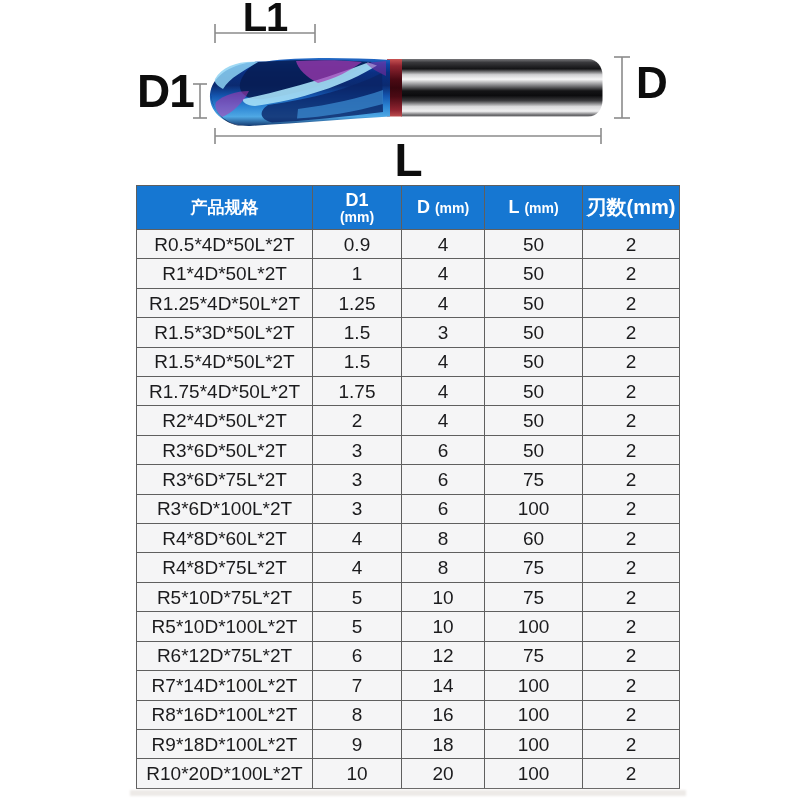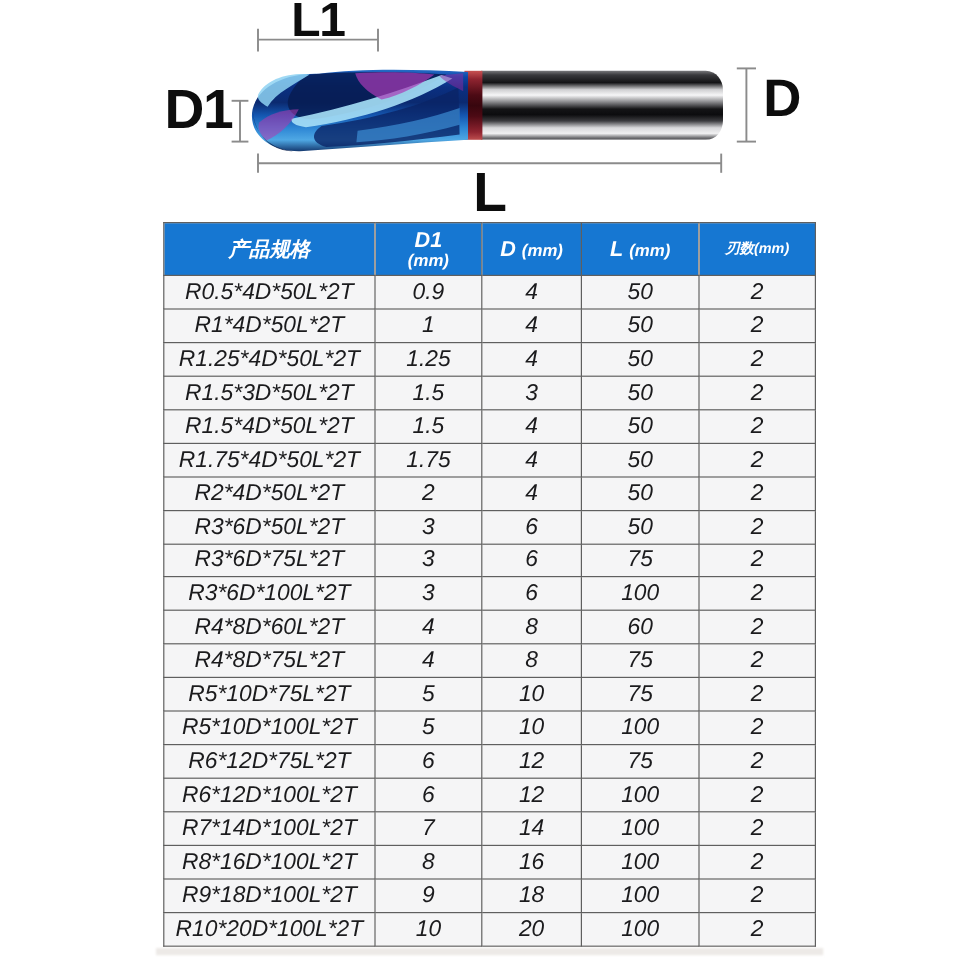--- a/index.html
+++ b/index.html
@@ -14,21 +14,21 @@
   .dim-label{
     position:absolute;color:#0d0d0d;font-weight:bold;line-height:1;
     letter-spacing:-1px;
   }
   .lbl-l1{left:215px;top:-3px;width:100px;text-align:center;font-size:40px;}
   .lbl-d1{left:137px;top:68px;font-size:46px;}
   .lbl-d{left:636px;top:61px;font-size:44px;}
   .lbl-l{left:215px;top:137px;width:386px;text-align:center;font-size:46px;}
   
   .spec-table-wrap{
-    position:absolute;left:136px;top:185px;width:543px;height:604px;font-style:italic;
+    position:absolute;left:136px;top:185px;width:543px;height:604px;
   }
   table.spec{
     border-collapse:collapse;table-layout:fixed;
     width:543px;height:604px;
   }
   table.spec th,table.spec td{
     border:1px solid var(--border-color,#5f5f5f);
     text-align:center;vertical-align:middle;padding:0;
     overflow:hidden;white-space:nowrap;
   }
@@ -157,21 +157,21 @@
         <th>
           <span class="hdr-stack hdr-main">D1</span>
           <span class="hdr-stack hdr-sub">(mm)</span>
         </th>
         <th>
           <span class="hdr-main">D</span><span class="hdr-sub hdr-inline">(mm)</span>
         </th>
         <th>
           <span class="hdr-main">L</span><span class="hdr-sub hdr-inline">(mm)</span>
         </th>
-        <th style="font-size:12px;">
+        <th style="font-size:20px;">
           <span>刃数(mm)</span>
         </th>
       </tr>
     </thead>
     <tbody>
         <tr>
           <td>R0.5*4D*50L*2T</td>
           <td>0.9</td>
           <td>4</td>
           <td>50</td>
@@ -269,27 +269,20 @@
           <td>2</td>
         </tr>
         <tr>
           <td>R6*12D*75L*2T</td>
           <td>6</td>
           <td>12</td>
           <td>75</td>
           <td>2</td>
         </tr>
         <tr>
-          <td>R6*12D*100L*2T</td>
-          <td>6</td>
-          <td>12</td>
-          <td>100</td>
-          <td>2</td>
-        </tr>
-        <tr>
           <td>R7*14D*100L*2T</td>
           <td>7</td>
           <td>14</td>
           <td>100</td>
           <td>2</td>
         </tr>
         <tr>
           <td>R8*16D*100L*2T</td>
           <td>8</td>
           <td>16</td>

